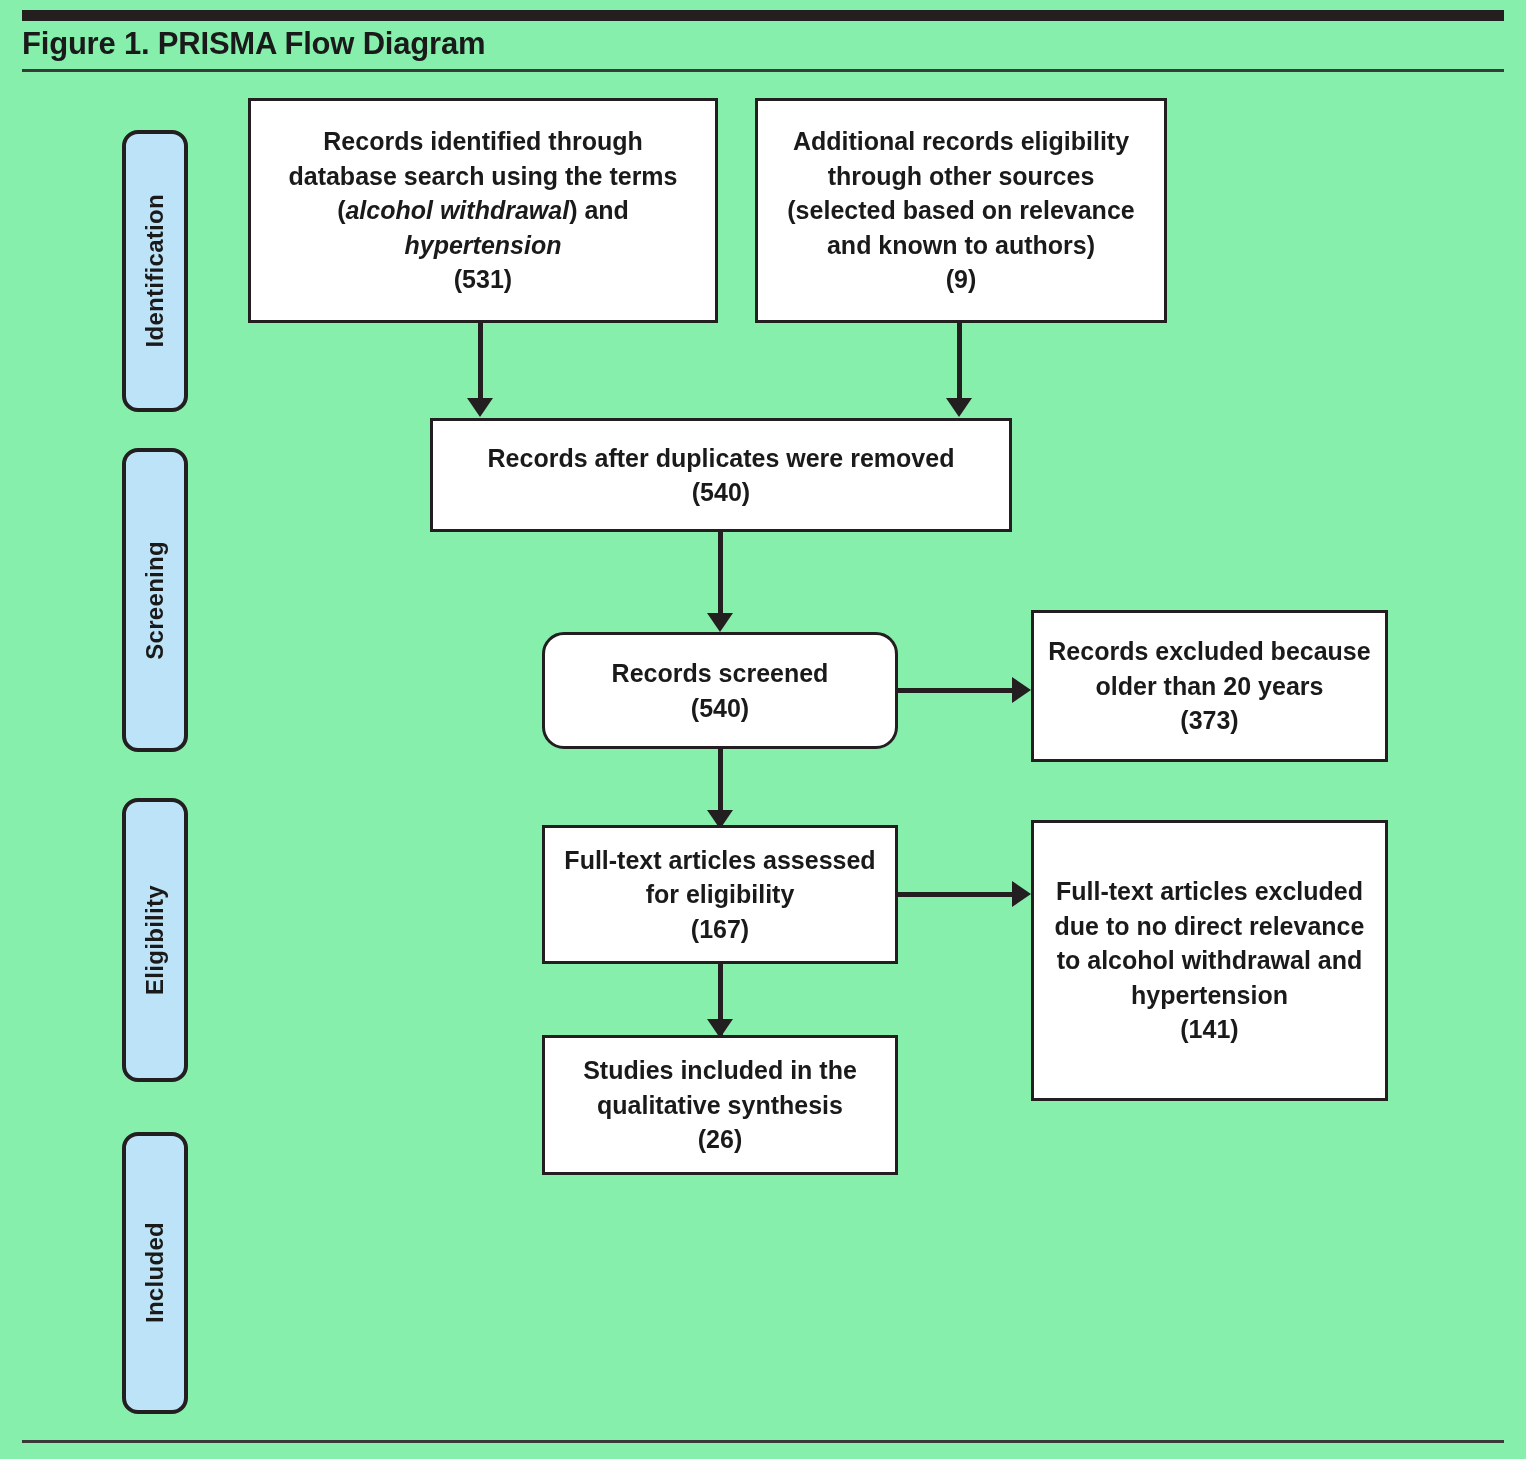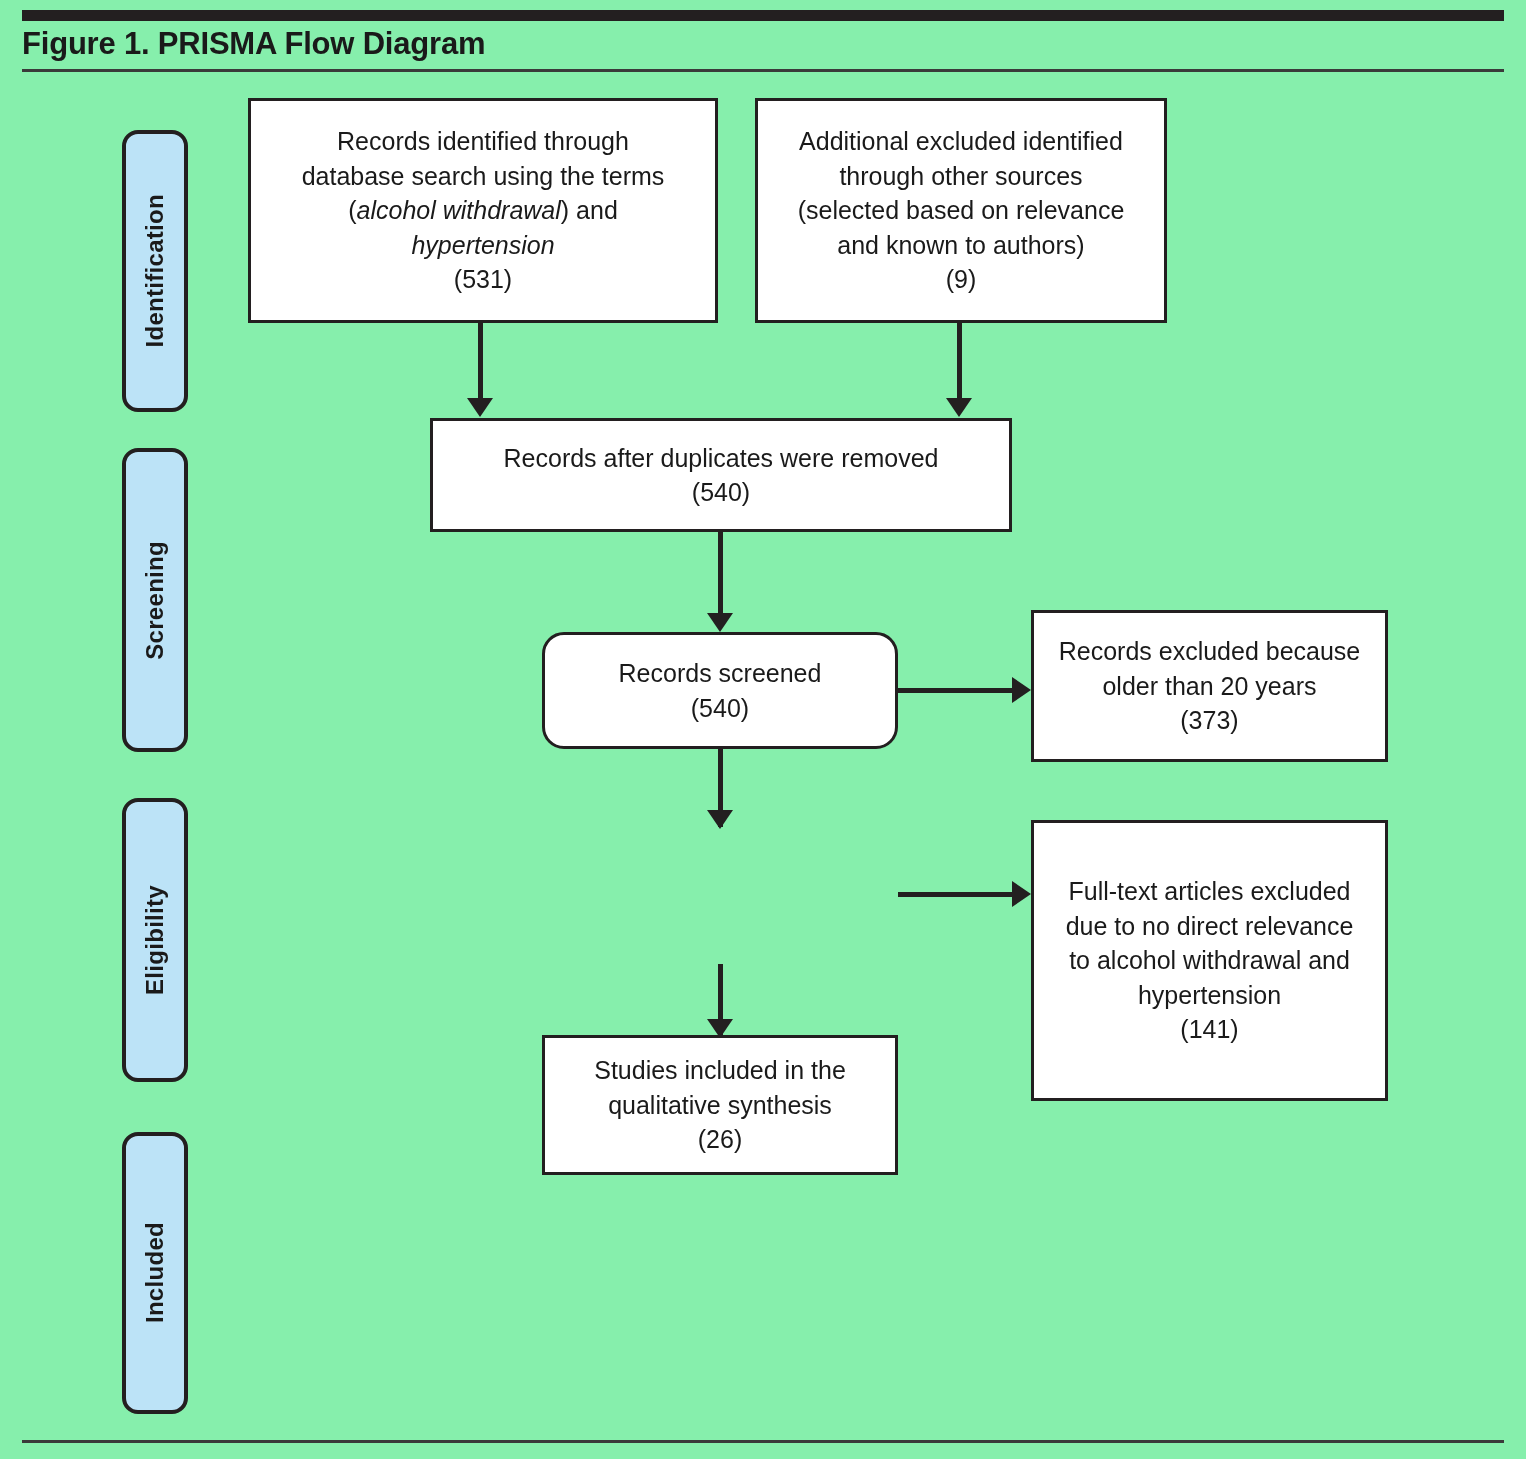--- a/index.html
+++ b/index.html
@@ -83,20 +83,21 @@
   
   .node {
     position: absolute;
     background: #ffffff;
     border: 3px solid #231f20;
     display: flex;
     align-items: center;
     justify-content: center;
     text-align: center;
     padding: 6px 10px;
+    font-weight: bold;
   }
   .node-text {
     font-size: 25px;
     line-height: 1.38;
     color: #1a1a1a;
   }
   .node-text i { font-style: italic; }
 
   
   .vline {
@@ -156,21 +157,21 @@
       <span>Records identified through</span><br>
       <span>database search using the terms</span><br>
       <span>(</span><i>alcohol withdrawal</i><span>) and</span><br>
       <i>hypertension</i><br>
       <span>(531)</span>
     </div>
   </div>
 
   <div class="node" style="left:755px; top:98px; width:412px; height:225px;">
     <div class="node-text">
-      <span>Additional excluded identified</span><br>
+      <span>Additional records eligibility</span><br>
       <span>through other sources</span><br>
       <span>(selected based on relevance</span><br>
       <span>and known to authors)</span><br>
       <span>(9)</span>
     </div>
   </div>
 
   <div class="vline" style="left:478px; top:323px; width:5px; height:78px;"></div>
   <div class="arrow-down" style="left:467px; top:398px;"></div>
 
@@ -201,20 +202,27 @@
     <div class="node-text">
       <span>Records excluded because</span><br>
       <span>older than 20 years</span><br>
       <span>(373)</span>
     </div>
   </div>
 
   <div class="vline" style="left:718px; top:749px; width:5px; height:78px;"></div>
   <div class="arrow-down" style="left:707px; top:810px;"></div>
 
+  <div class="node" style="left:542px; top:825px; width:356px; height:139px;">
+    <div class="node-text">
+      <span>Full-text articles assessed</span><br>
+      <span>for eligibility</span><br>
+      <span>(167)</span>
+    </div>
+  </div>
 
   <div class="hline" style="left:898px; top:892px; width:116px; height:5px;"></div>
   <div class="arrow-right" style="left:1012px; top:881px;"></div>
 
   <div class="node" style="left:1031px; top:820px; width:357px; height:281px;">
     <div class="node-text">
       <span>Full-text articles excluded</span><br>
       <span>due to no direct relevance</span><br>
       <span>to alcohol withdrawal and</span><br>
       <span>hypertension</span><br>

